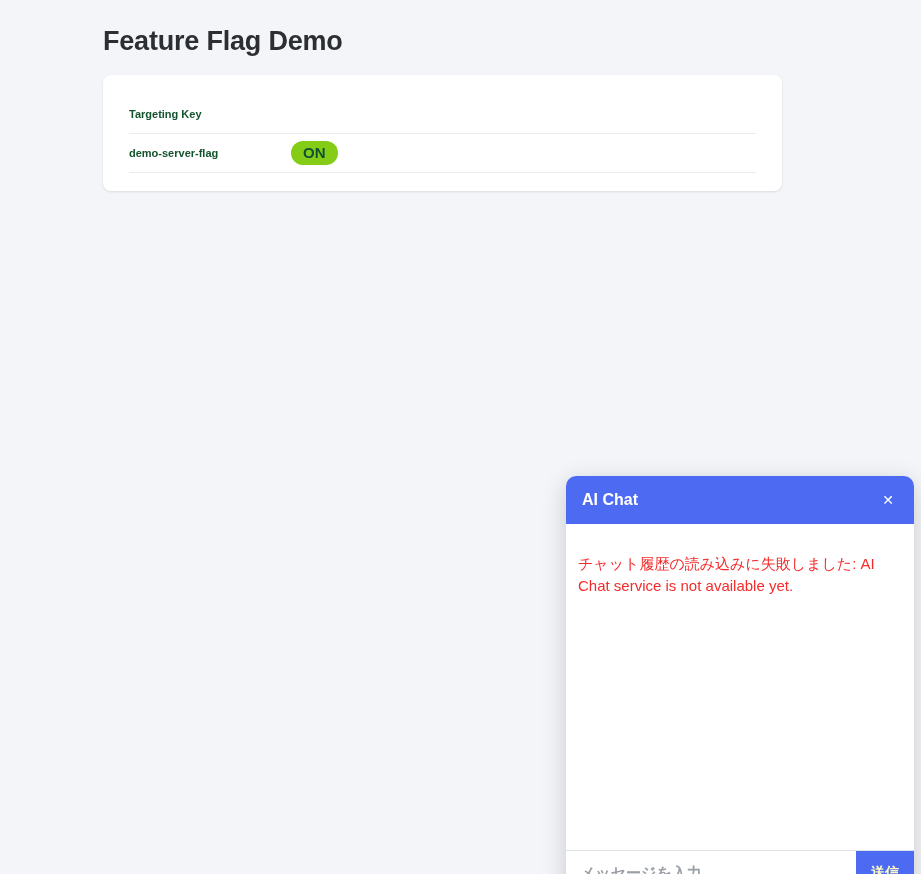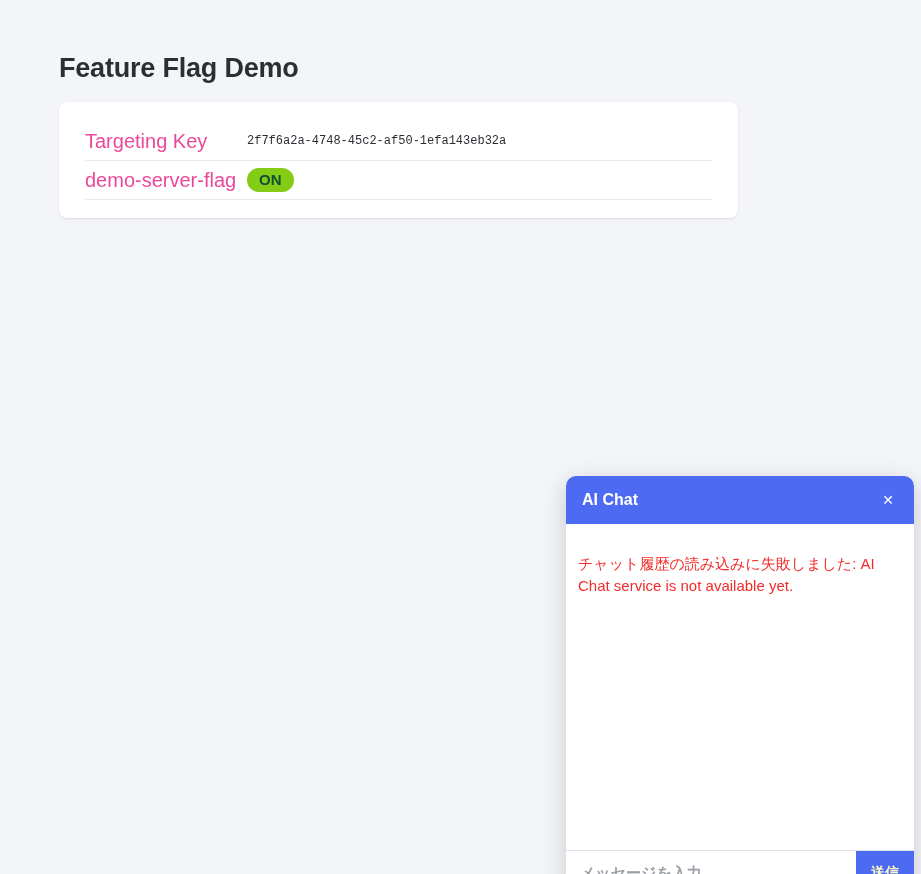--- a/index.html
+++ b/index.html
@@ -6,21 +6,21 @@
   html, body { width: 921px; height: 874px; }
   body {
     background: #f4f5f9;
     font-family: "Liberation Sans", "DejaVu Sans", sans-serif;
     position: relative;
     overflow: hidden;
     color: #212529;
   }
 
   
-  .container { padding: 53px 0 0 59px; }
+  .container { padding: 26px 0 0 59px; margin-left: 44px; }
   .page-title {
     font-size: 27px;
     font-weight: 700;
     color: #2b2f33;
     letter-spacing: -0.2px;
   }
   .card {
     margin-top: 18px;
     width: 679px;
     background: #ffffff;
@@ -30,23 +30,23 @@
   }
   .flag-row {
     display: flex;
     align-items: center;
     height: 39px;
     border-bottom: 1px solid #e9ecef;
   }
   .flag-label {
     width: 162px;
     flex: none;
-    font-size: 20px;
-    font-weight: 400;
-    color: #ec4899;
+    font-size: 11px;
+    font-weight: 700;
+    color: #14532d;
   }
   .flag-value {
     font-family: "Liberation Mono", "DejaVu Sans Mono", monospace;
     font-size: 12px;
     color: #2a2e33;
   }
   .badge-on {
     display: inline-block;
     background: #84cc16;
     color: #0f5132;
@@ -145,21 +145,20 @@
 </style>
 </head>
 <body>
 
 <div class="container">
   <h1 class="page-title">Feature Flag Demo</h1>
 
   <div class="card">
     <div class="flag-row">
       <div class="flag-label">Targeting Key</div>
-      <div class="flag-value">2f7f6a2a-4748-45c2-af50-1efa143eb32a</div>
     </div>
     <div class="flag-row">
       <div class="flag-label">demo-server-flag</div>
       <div>
         <span class="badge-on">ON</span>
       </div>
     </div>
   </div>
 </div>
 

